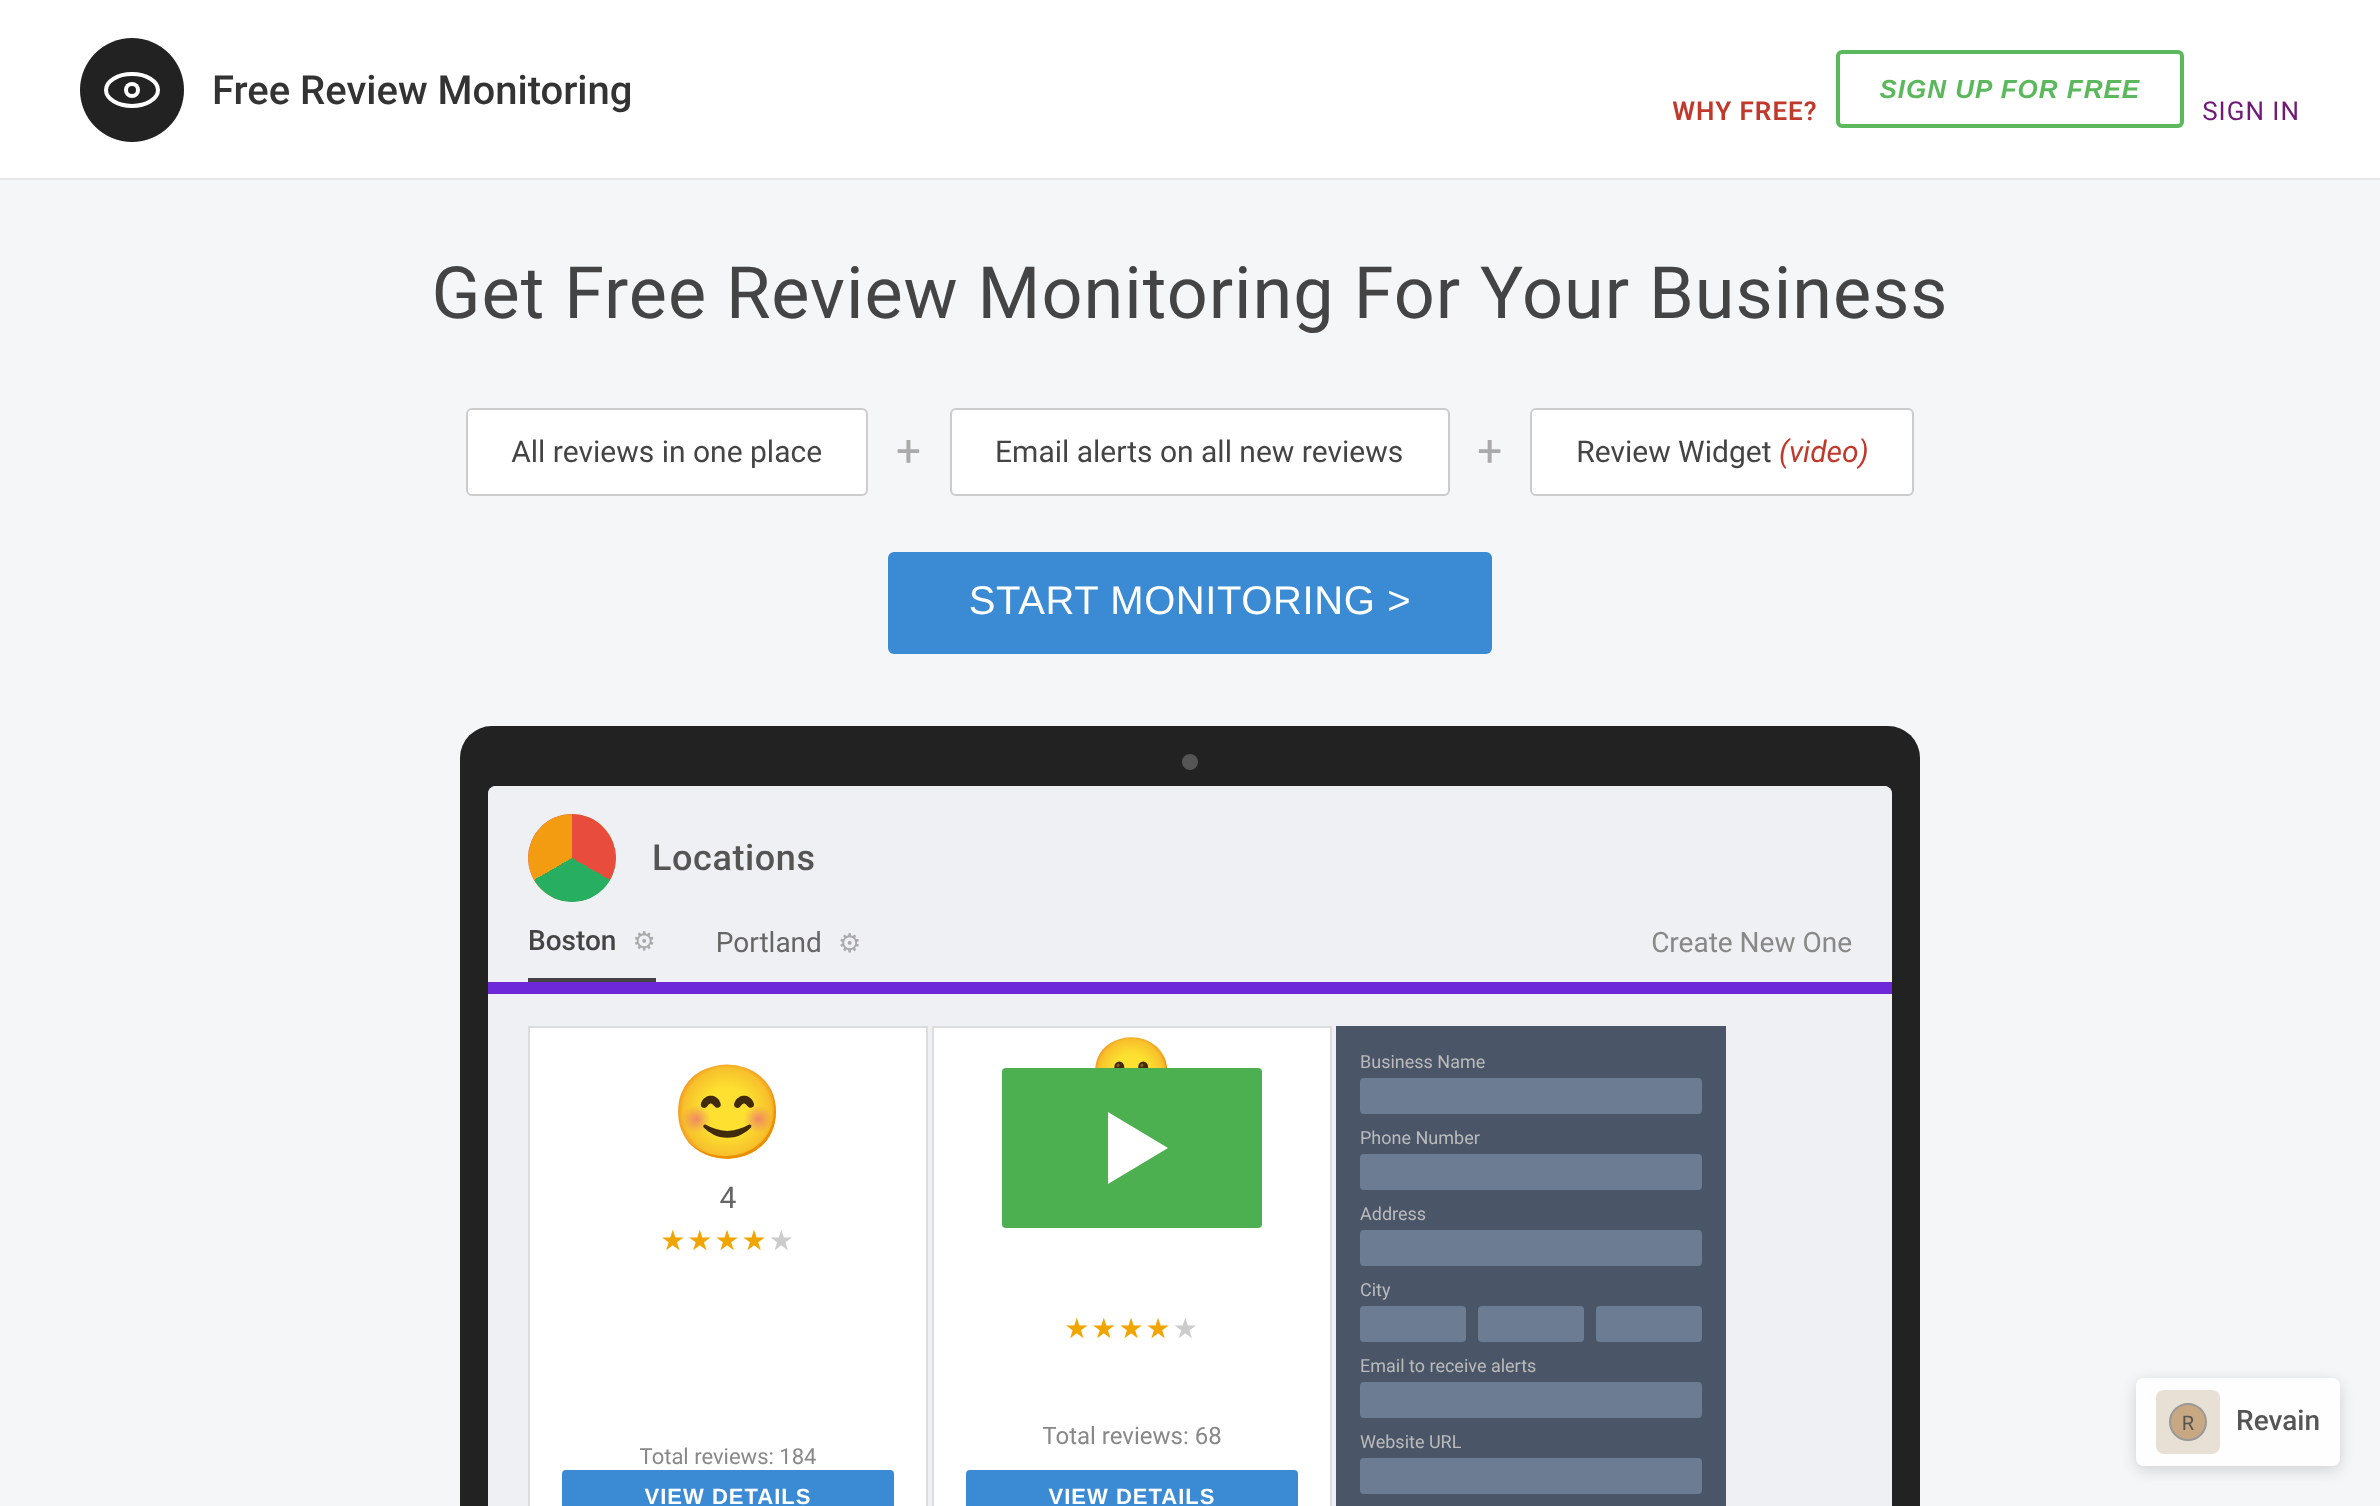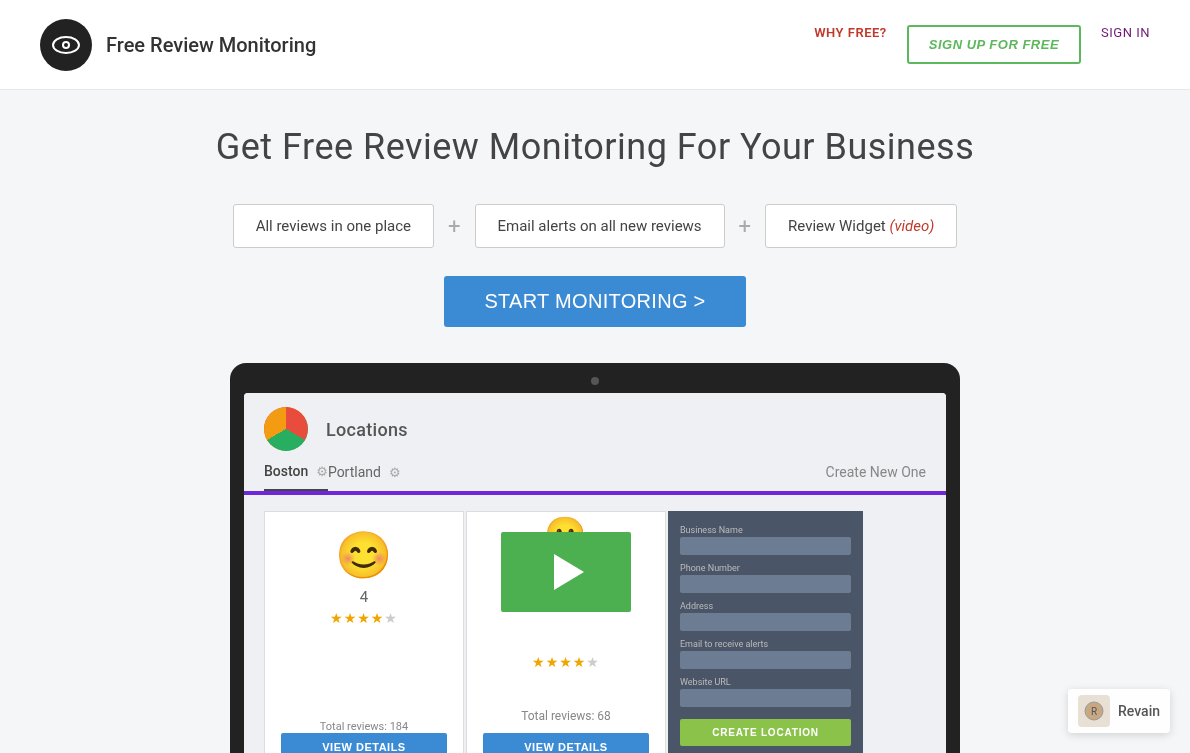--- a/index.html
+++ b/index.html
@@ -40,22 +40,22 @@
       width: 28px;
       height: 20px;
     }
     .logo-text {
       font-size: 20px;
       font-weight: 500;
       color: #333;
     }
     .nav-area {
       display: flex;
-      align-items: flex-start;
-      gap: 20px;
+      align-items: flex-end;
+      gap: 9px;
     }
     .nav-why-free {
       color: #c0392b;
       font-size: 13px;
       font-weight: 600;
       letter-spacing: 0.5px;
       text-decoration: none;
       cursor: pointer;
     }
     .nav-signup-btn {
@@ -193,21 +193,22 @@
       font-size: 18px;
       font-weight: 500;
       color: #555;
       letter-spacing: 0.3px;
     }
 
     
     .screen-tabs {
       display: flex;
       padding: 12px 20px 0 20px;
-      border-bottom: 4px solid #6d28d9;
+      gap: 30px;
+      border-bottom: 6px solid #6d28d9;
       background: #eef0f3;
     }
     .tab-item {
       font-size: 14px;
       color: #666;
       padding-bottom: 10px;
       cursor: pointer;
       display: flex;
       align-items: center;
       gap: 8px;
@@ -518,20 +519,28 @@
             </div>
             <div>
               <div class="form-field-label">Phone Number</div>
               <div class="form-field-input"></div>
             </div>
             <div>
               <div class="form-field-label">Address</div>
               <div class="form-field-input"></div>
             </div>
             <div>
+              <div class="form-field-label">City</div>
+              <div class="form-field-row">
+                <div class="form-field-small"></div>
+                <div class="form-field-small"></div>
+                <div class="form-field-small"></div>
+              </div>
+            </div>
+            <div>
               <div class="form-field-label">Email to receive alerts</div>
               <div class="form-field-input"></div>
             </div>
             <div>
               <div class="form-field-label">Website URL</div>
               <div class="form-field-input"></div>
             </div>
             <button class="form-create-btn">CREATE LOCATION</button>
 
           </div>

